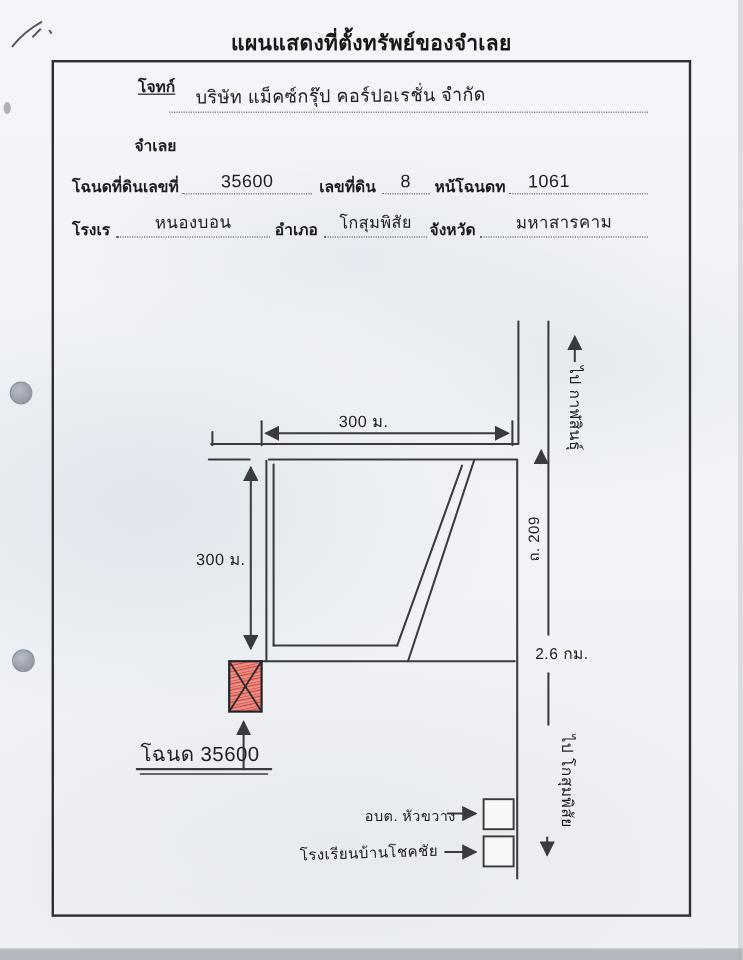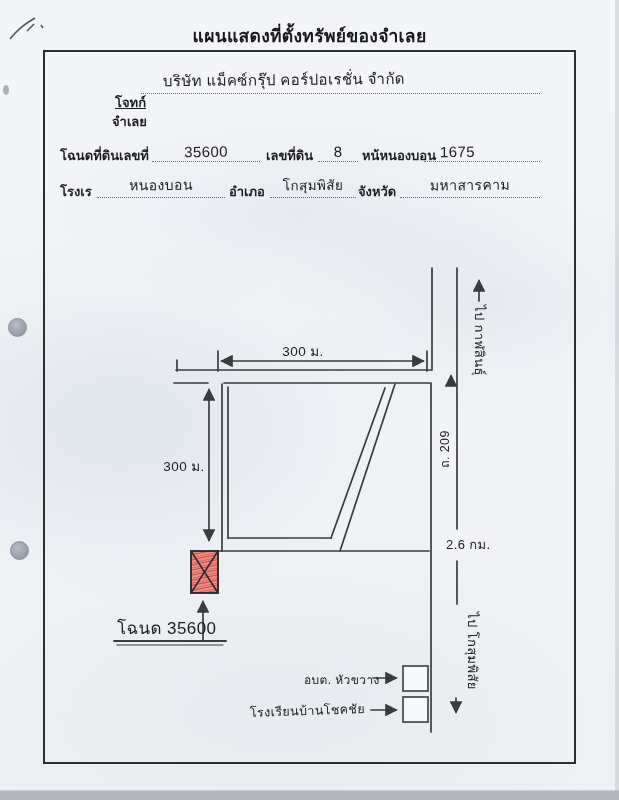--- a/index.html
+++ b/index.html
@@ -40,38 +40,38 @@
   <div class="hole" style="left:8px;top:318px;"></div>
   <div class="hole" style="left:10px;top:541px;"></div>
   <div class="bottomband2"></div>
   <div class="bottomband"></div>
   <div class="edgeR"></div>
 
   <div class="title">แผนแสดงที่ตั้งทรัพย์ของจำเลย</div>
 
   <div class="formbox"></div>
 
-  <div class="plabel" style="left:115px;top:92px;text-decoration:underline;">โจทก์</div>
+  <div class="plabel" style="left:115px;top:62px;text-decoration:underline;">โจทก์</div>
   <div class="dotline" style="left:141px;top:72px;width:399px;">
     <span class="hw" style="left:22px;">บริษัท แม็คซ์กรุ๊ป คอร์ปอเรชั่น จำกัด</span>
   </div>
 
   <div class="plabel" style="left:112px;top:111px;">จำเลย</div>
 
   <div class="plabel" style="left:60px;top:145px;">โฉนดที่ดินเลขที่</div>
   <div class="dotline" style="left:152px;top:140px;width:108px;">
     <span class="hw center">35600</span>
   </div>
   <div class="plabel" style="left:266px;top:145px;">เลขที่ดิน</div>
   <div class="dotline" style="left:318px;top:140px;width:40px;">
     <span class="hw center">8</span>
   </div>
-  <div class="plabel" style="left:362px;top:145px;">หน้หนองบอน</div>
+  <div class="plabel" style="left:362px;top:145px;">หน้โฉนดท</div>
   <div class="dotline" style="left:424px;top:140px;width:116px;">
-    <span class="hw" style="left:16px;">1675</span>
+    <span class="hw" style="left:16px;">1061</span>
   </div>
 
   <div class="plabel" style="left:60px;top:181px;">โรงเร</div>
   <div class="dotline" style="left:97px;top:176px;width:128px;">
     <span class="hw center" style="font-size:14px;">หนองบอน</span>
   </div>
   <div class="plabel" style="left:229px;top:181px;">อำเภอ</div>
   <div class="dotline" style="left:270px;top:176px;width:86px;">
     <span class="hw center" style="font-size:13.5px;">โกสุมพิสัย</span>
   </div>

